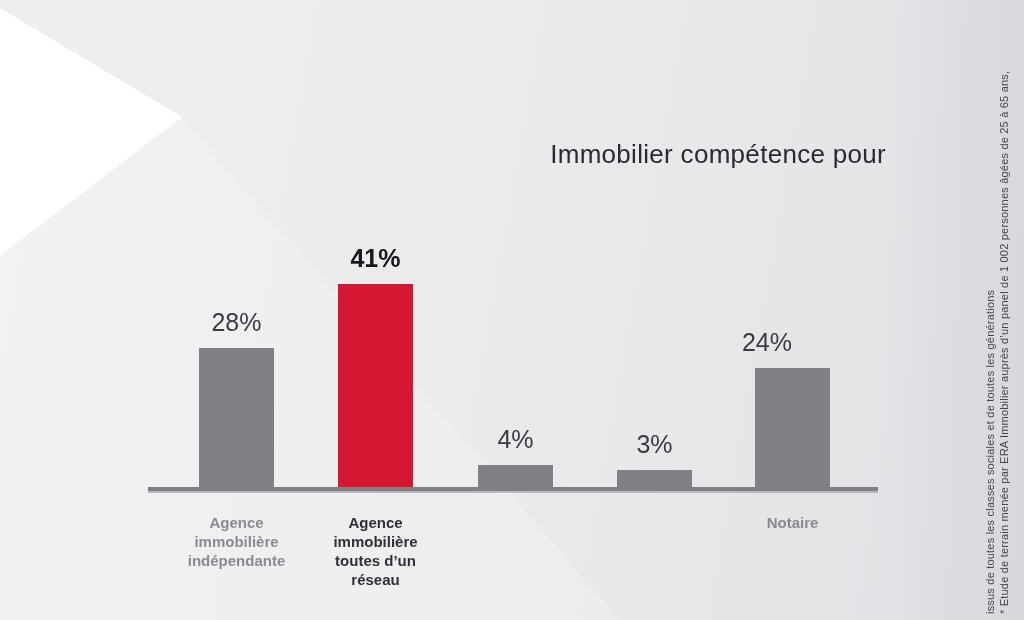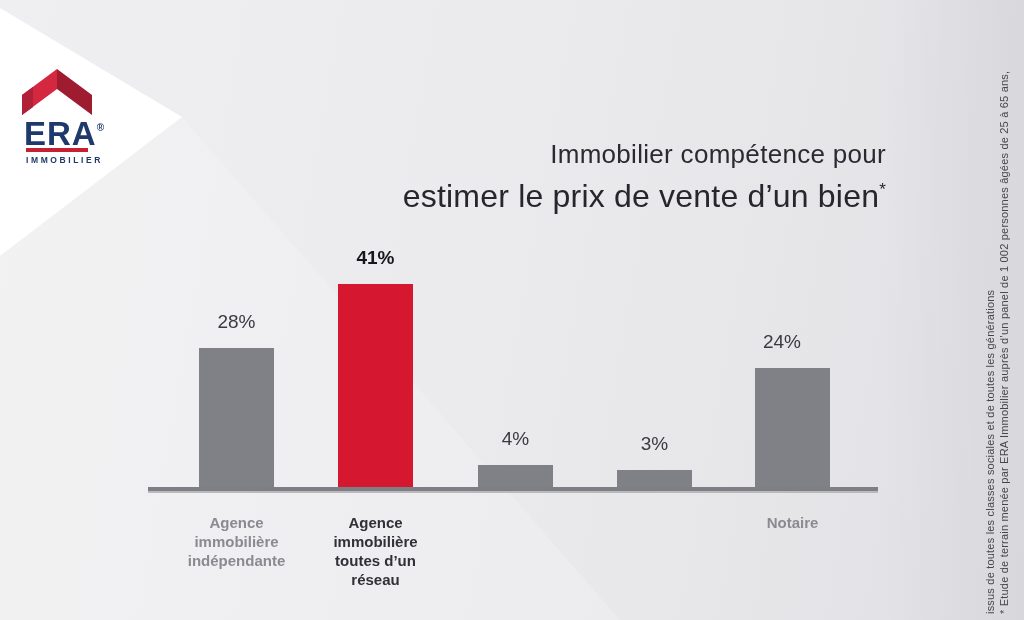--- a/index.html
+++ b/index.html
@@ -20,21 +20,21 @@
   
   .title{position:absolute;top:138px;right:138px;text-align:right;color:#2a2a32;}
   .title .t1{font-size:26px;letter-spacing:.3px;line-height:32px;}
   .title .t2{font-size:32px;letter-spacing:.2px;line-height:40px;color:#26262d;}
   .title sup{font-size:17px;vertical-align:12px;}
   
   #chart{position:absolute;left:0;top:0;width:1024px;height:620px;}
   .axis-line{position:absolute;left:148px;top:487px;width:730px;height:4px;background:#7e7f85;}
   .axis-shadow{position:absolute;left:148px;top:491px;width:730px;height:2px;background:#b9b9be;}
   .bar{position:absolute;width:75px;bottom:133px;}
-  .value-label{position:absolute;width:150px;text-align:center;font-size:19px;
+  .value-label{position:absolute;width:150px;text-align:center;font-size:25px;
         color:#3a3a41;line-height:28px;}
   .value-label.hl{font-weight:bold;color:#17171c;}
   .cat-label{position:absolute;top:513px;width:160px;text-align:center;
         font-size:15px;font-weight:bold;line-height:19px;color:#8a8a90;}
   .cat-label.hl{color:#303036;}
   
   .footnote{position:absolute;left:983px;top:614px;width:612px;
         transform:rotate(-90deg);transform-origin:0 0;
         font-size:11px;line-height:14px;letter-spacing:.2px;color:#46464d;}
 </style>
@@ -43,34 +43,23 @@
 
 <div class="page">
 
   <div class="bg-right"></div>
 
   <svg class="bg-svg" width="640" height="620">
     <polygon points="0,256 182,117 620,620 0,620" fill="#ffffff" opacity="0.18"></polygon>
     <polygon points="0,8 182,117 0,256" fill="#ffffff"></polygon>
   </svg>
 
-  <div class="logo">
-    <svg width="72" height="50" viewBox="0 0 72 50">
-      <polygon points="35,1 0,27 0,47 35,21" fill="#d42740"></polygon>
-      <polygon points="0,27 11,19 11,39 0,47" fill="#b02138"></polygon>
-      <polygon points="35,1 70,27 70,47 35,21" fill="#9e1b30"></polygon>
-    </svg>
-    <div class="logo-era"><span>ERA</span><span class="logo-reg">®</span></div>
-    <div class="logo-rule" style="background:#c52133"></div>
-    <div class="logo-sub">IMMOBILIER</div>
-  </div>
 
   <div class="title">
     <div class="t1">Immobilier compétence pour</div>
-    <div class="t2"><span>estimer le prix de vente d’un bien</span><sup>*</sup></div>
   </div>
 
   <div id="chart">
     <div class="axis-line"></div>
     <div class="axis-shadow"></div>
   <div class="value-label" style="left: 161.5px; bottom: 284px;">28%</div>
       <div class="bar" style="left: 199px; height: 139px; background: rgb(128, 129, 135);"></div>
       <div class="cat-label" style="left: 156.5px;">
         <div>Agence</div>
         <div>immobilière</div>
@@ -81,21 +70,21 @@
       <div class="cat-label hl" style="left: 295.5px;">
         <div>Agence</div>
         <div>immobilière</div>
         <div>toutes d’un</div>
         <div>réseau</div>
       </div>
       <div class="value-label" style="left: 440.5px; bottom: 167px;">4%</div>
       <div class="bar" style="left: 478px; height: 22px; background: rgb(128, 129, 135);"></div>
       <div class="value-label" style="left: 579.5px; bottom: 162px;">3%</div>
       <div class="bar" style="left: 617px; height: 17px; background: rgb(128, 129, 135);"></div>
-      <div class="value-label" style="left: 707px; bottom: 264px;">24%</div>
+      <div class="value-label" style="left: 692px; bottom: 264px;">24%</div>
       <div class="bar" style="left: 755px; height: 119px; background: rgb(128, 129, 135);"></div>
       <div class="cat-label" style="left: 712.5px;">
         <div>Notaire</div>
       </div>
     </div>
 
   <div class="footnote">
     <div>issus de toutes les classes sociales et de toutes les générations</div>
     <div>* Etude de terrain menée par ERA Immobilier auprès d’un panel de 1 002 personnes âgées de 25 à 65 ans,</div>
   </div>

